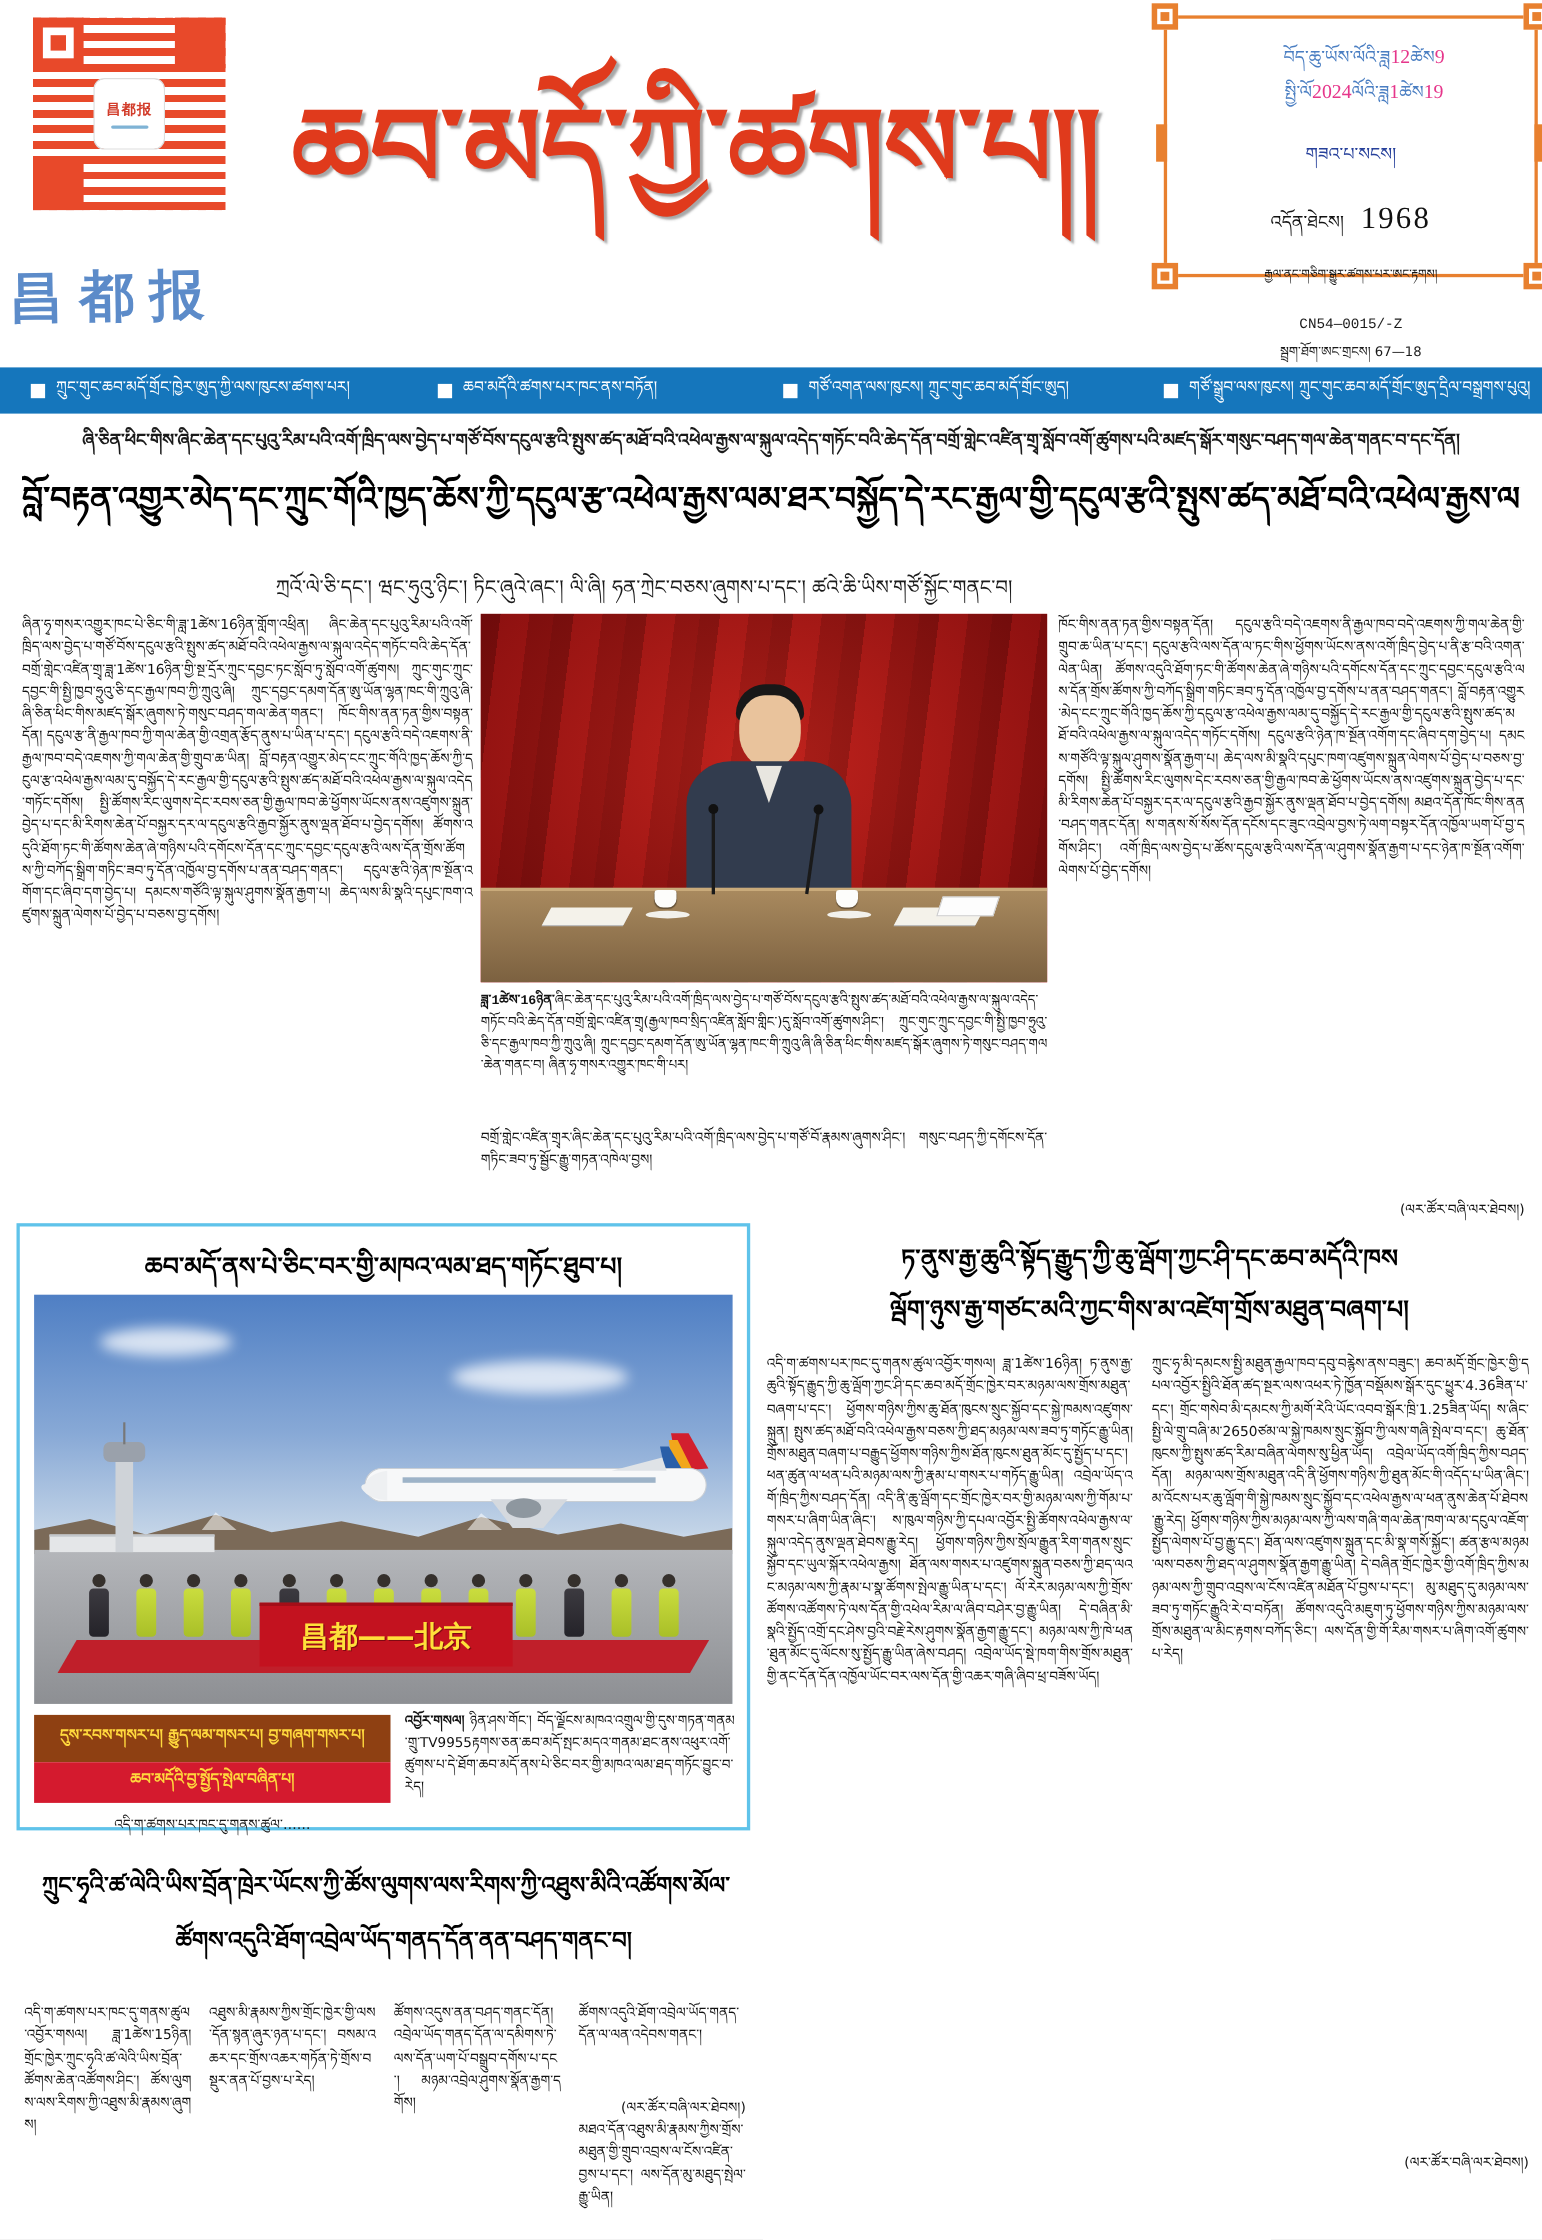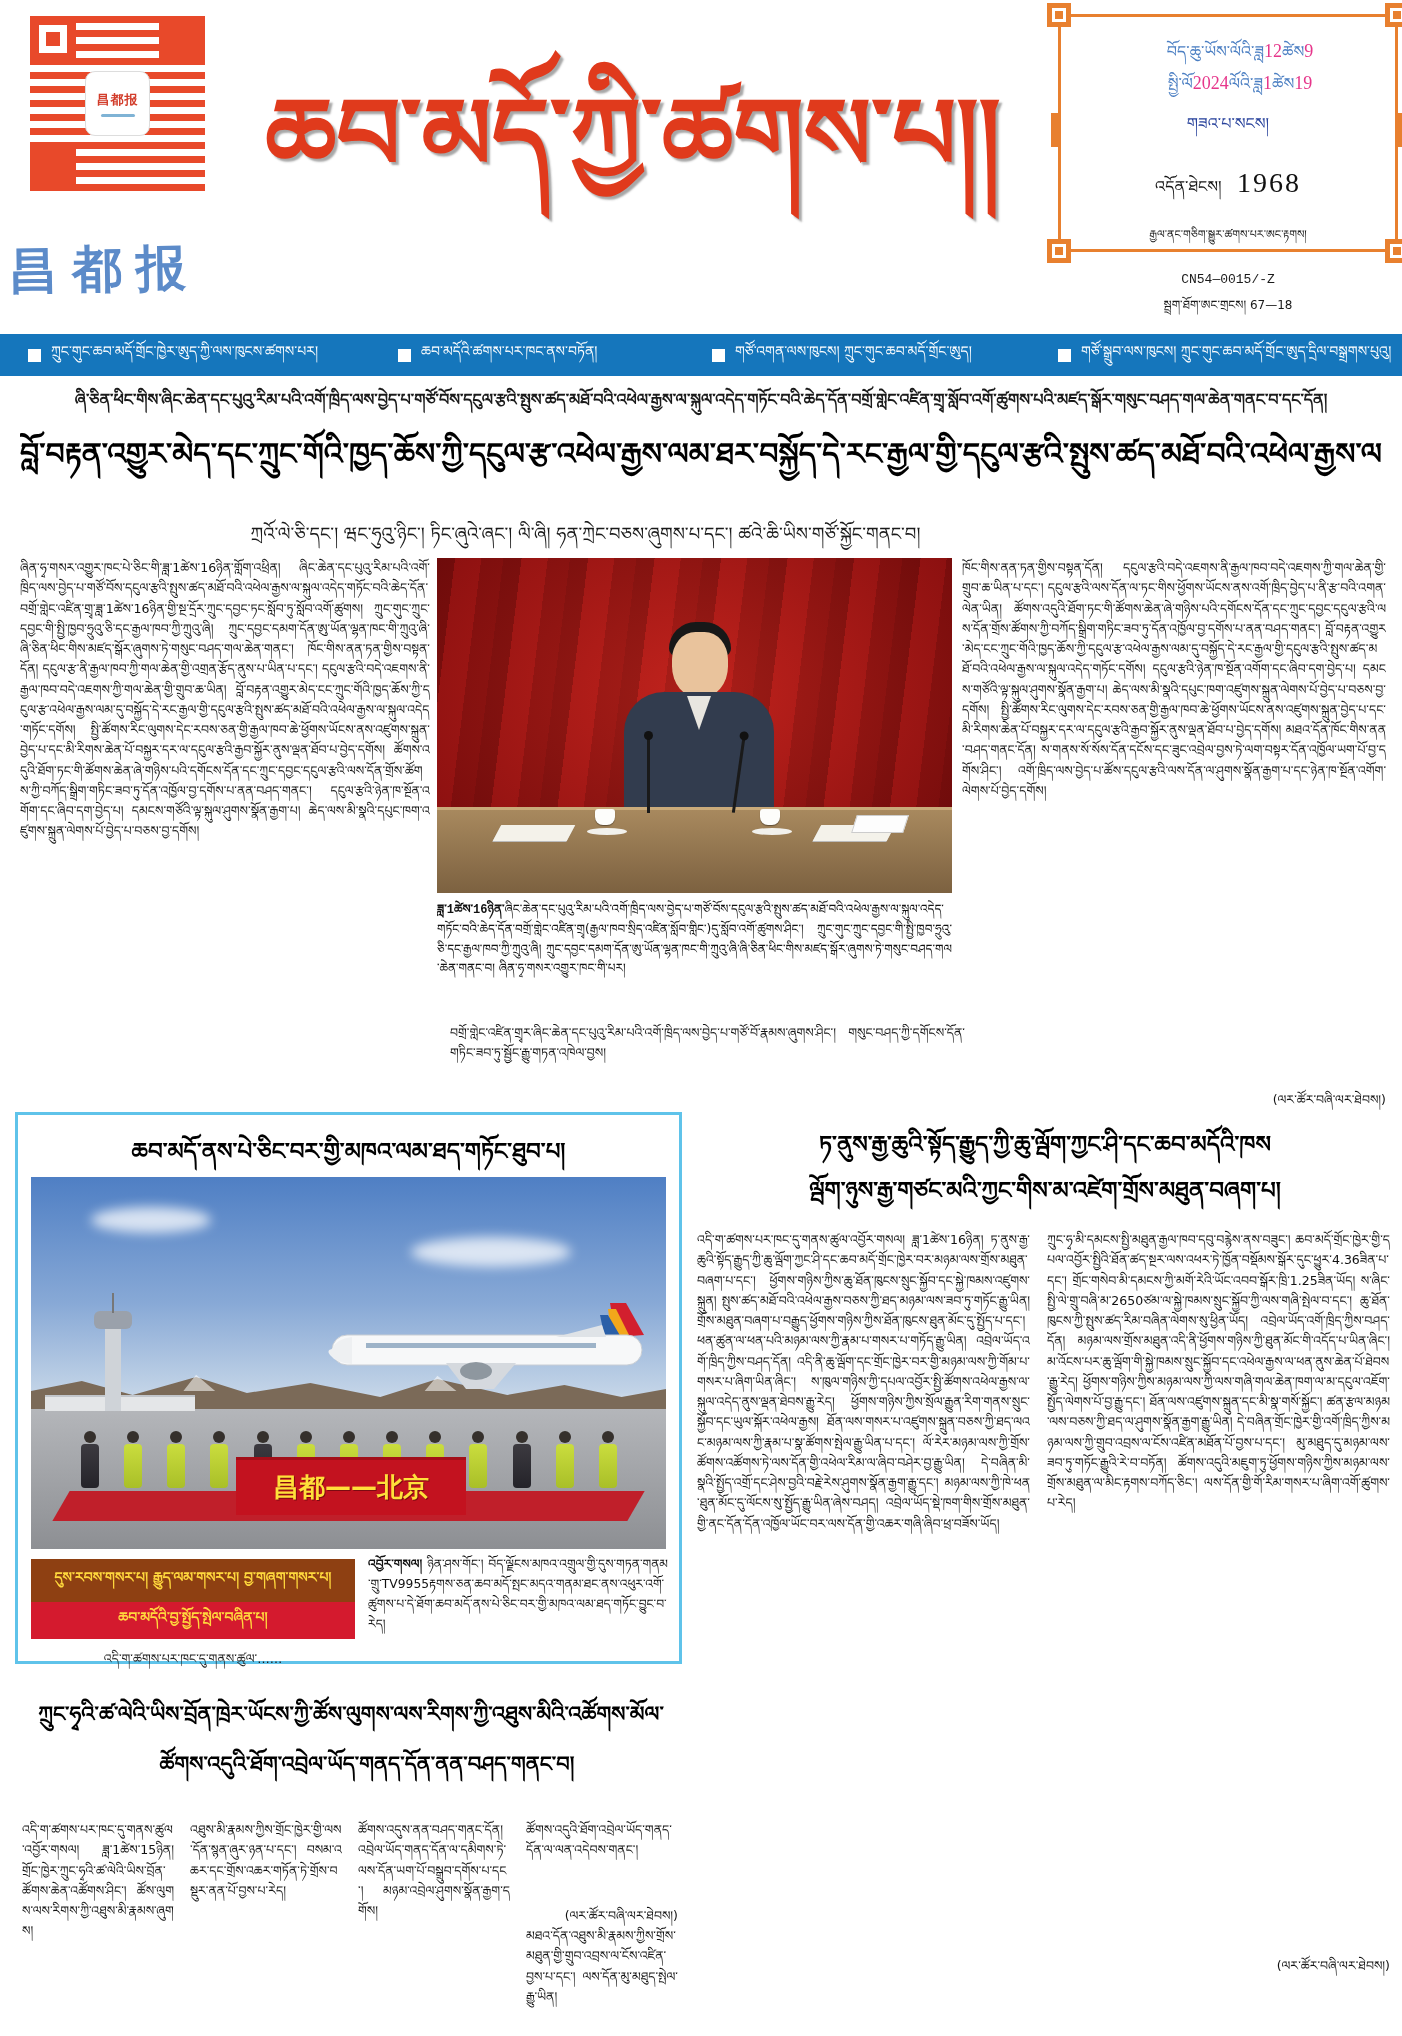--- a/index.html
+++ b/index.html
@@ -55,21 +55,21 @@
     border:3px solid #e8802f; padding-top:18px; text-align:center;
   }
   .knot { position:absolute; width:24px; height:24px; border:5px solid #e8802f; background:#fff; }
   .knot::after { content:""; position:absolute; left:3px; top:3px; width:8px; height:8px; background:#e8802f; }
   .k-tl { left:-14px; top:-14px; } .k-tr { right:-14px; top:-14px; }
   .k-bl { left:-14px; bottom:-14px; } .k-br { right:-14px; bottom:-14px; }
   .tab { position:absolute; width:10px; height:34px; background:#e8802f; }
   .t-l { left:-10px; top:96px; } .t-r { right:-10px; top:96px; }
   .date-line { font-size:16px; color:#4a7ec2; line-height:1.8; white-space:nowrap;padding-left:24px; }
   .date-line .num { color:#e6368b; font-family:"Liberation Serif", serif; font-size:18px; }
-  .weekday { font-size:16px; color:#27419b; margin-top:6px; }
+  .weekday { font-size:16px; color:#27419b; margin-top:22px; }
   .issue-line { margin-top:16px; font-size:16px; color:#111; }
   .issue-line .big { font-family:"Liberation Serif", serif; font-size:28px; letter-spacing:2px; }
   .serial-label { margin-top:8px; font-size:11px; color:#111; }
   .serial-num { margin-top:19px; font-size:13px; font-family:Liberation Mono, monospace; }
   .postal { margin-top:4px; font-size:12px; }
 
   
   .navbar { left:0; top:334px; width:1402px; height:42px; background:#1576bc; }
   .nav-item { position:absolute; top:0; height:42px; display:flex; align-items:center; color:#fff; font-size:14px; white-space:nowrap; }
   .nav-bullet { width:13px; height:13px; background:#fff; margin-right:10px; flex:none; }
@@ -94,21 +94,21 @@
   .xi-shirt { position:absolute; left:63px; top:74px; width:24px; height:34px; background:#e8e6e0; clip-path:polygon(50% 100%,0 0,100% 0); }
   .xi-mic { position:absolute; bottom:80px; width:3px; height:74px; background:#1a1a1a; }
   .xi-michead { position:absolute; top:-8px; left:-3px; width:9px; height:9px; background:#111; border-radius:50%; }
   .cupset { position:absolute; bottom:58px; width:40px; height:26px; }
   .cup { position:absolute; left:8px; top:0; width:20px; height:16px; background:#fdfdfb; border-radius:3px 3px 8px 8px; box-shadow:0 1px 1px rgba(0,0,0,.4); }
   .saucer { position:absolute; left:0; bottom:0; width:40px; height:7px; background:#f2f1ec; border-radius:50%; }
   .xi-nameplate { position:absolute; right:46px; bottom:60px; width:52px; height:18px; background:#fdfdfd; border:1px solid #ccc; transform:skewX(-18deg); }
 
   .caption-lead { left:437px; top:900px; width:515px; height:118px; font-size:12px; }
   .caption-lead b { font-weight:bold;font-family:Liberation Mono, monospace; }
-  .lead-cont { left:450px; top:1024px; width:515px; height:82px;font-family:Liberation Mono, monospace; }
+  .lead-cont { left:437px; top:1024px; width:515px; height:82px; }
   .col-left { left:20px; top:558px; width:410px; height:550px; }
   .col-right { left:962px; top:558px; width:424px; height:524px; }
   .credit { font-size:12.5px; text-align:right; color:#111; }
 
   
   .flight-box { left:15px; top:1112px; width:667px; height:552px; border:3px solid #5fc3ea; background:#fff; }
   .flight-head { position:absolute; left:0; top:10px; width:100%; font-size:23px; font-weight:bold; color:#000; }
   .photo-air { position:absolute; left:13px; top:62px; width:635px; height:372px; overflow:hidden;
     background:linear-gradient(180deg,#4f7fc4 0,#88a9d6 34%,#c3d4e7 58%,#dfe7ef 62%); }
   .cloud { position:absolute; background:rgba(255,255,255,.75); border-radius:50%; filter:blur(6px); }

